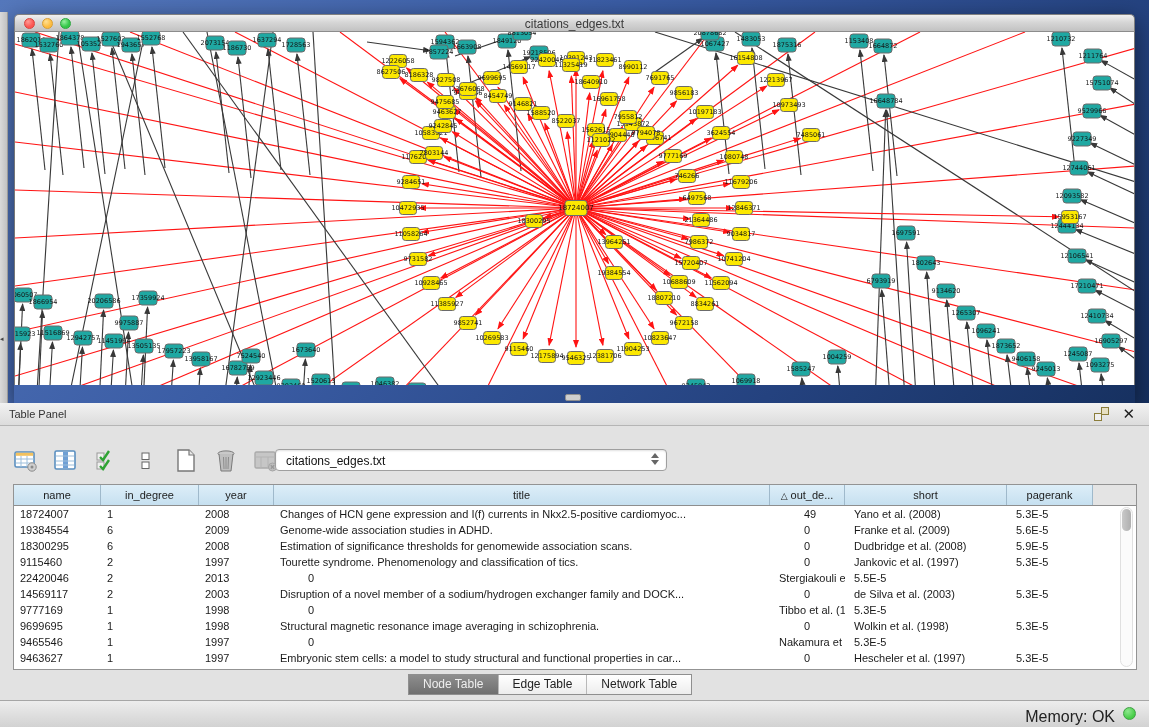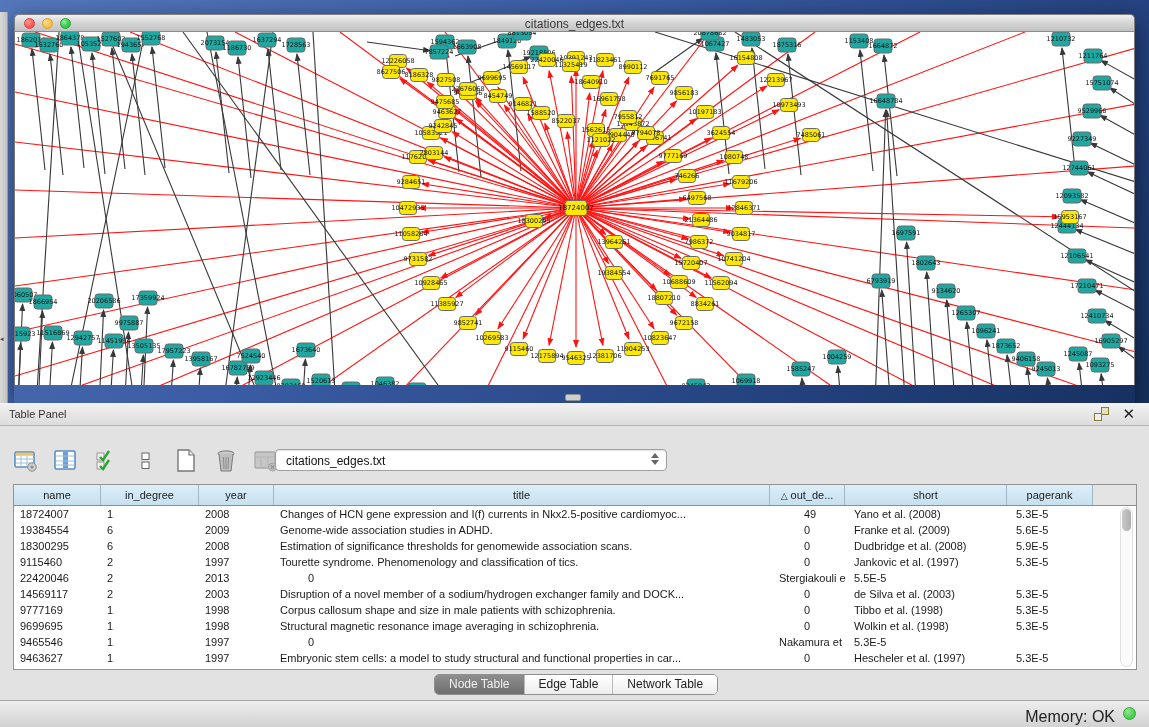--- a/index.html
+++ b/index.html
@@ -56,22 +56,22 @@
   .sort-tri{font-size:9px;margin-right:3px;color:#222;}
   .tbody{position:relative;}
   .row{display:grid;grid-template-columns:87px 98px 75px 496px 75px 162px 86px 1fr;height:16px;}
   .cell{font-size:11px;color:#1a1a1a;line-height:16px;white-space:nowrap;overflow:hidden;padding-left:6px;}
   .cell.c4{padding-left:4px;margin-left:30px;}
   .cell.c5{padding-left:9px;}
   .cell.c6{padding-left:9px;}
   .vscroll{position:absolute;right:3px;top:22px;width:13px;height:160px;background:#FBFBFB;
     border:1px solid #E0E0E0;border-radius:7px;}
   .vthumb{position:absolute;left:1px;top:1px;width:9px;height:22px;background:linear-gradient(90deg,#C9C9C9,#AFAFAF);border-radius:5px;}
-  .tabs{position:absolute;left:434px;top:271px;height:21px;display:flex;
-    border:1px solid #8F8F8F;border-radius:5px;overflow:hidden;background:#fff;}
+  .tabs{position:absolute;left:408px;top:271px;height:21px;display:flex;
+    border:1px solid #8F8F8F;border-radius:0;overflow:hidden;background:#fff;}
   .tab{font-size:12px;line-height:19px;padding:0 14px;color:#222;
     background:linear-gradient(#FFFFFF,#EDEDED);border-right:1px solid #B9B9B9;}
   .tab:last-child{border-right:none;text-align:center;}
   .tab.selected{background:linear-gradient(#8E8E8E,#6F6F6F);color:#EFEFEF;}
   
   .statusbar{position:absolute;left:0;top:700px;width:1149px;height:27px;
     background:linear-gradient(#EDEDED,#D2D2D2);border-top:1px solid #A6A6A6;}
   .memory{position:absolute;right:34px;top:7px;font-size:16px;color:#222;}
   .mem-dot{position:absolute;right:13px;top:6px;width:13px;height:13px;border-radius:50%;
     background:radial-gradient(circle at 35% 30%,#8FE88F,#44CC44 70%);border:1px solid #3FA044;}
@@ -739,21 +739,20 @@
             <div class="cell c2">2003</div>
             <div class="cell c3">Disruption of a novel member of a sodium/hydrogen exchanger family and DOCK...</div>
             <div class="cell c4">0</div>
             <div class="cell c5">de Silva et al. (2003)</div>
             <div class="cell c6">5.3E-5</div>
           </div>
           <div class="row">
             <div class="cell c0">9777169</div>
             <div class="cell c1">1</div>
             <div class="cell c2">1998</div>
-            <div class="cell c3">Corpus callosum shape and size in male patients with schizophrenia.</div>
             <div class="cell c4">0</div>
             <div class="cell c5">Tibbo et al. (1998)</div>
             <div class="cell c6">5.3E-5</div>
           </div>
           <div class="row">
             <div class="cell c0">9699695</div>
             <div class="cell c1">1</div>
             <div class="cell c2">1998</div>
             <div class="cell c3">Structural magnetic resonance image averaging in schizophrenia.</div>
             <div class="cell c4">0</div>

